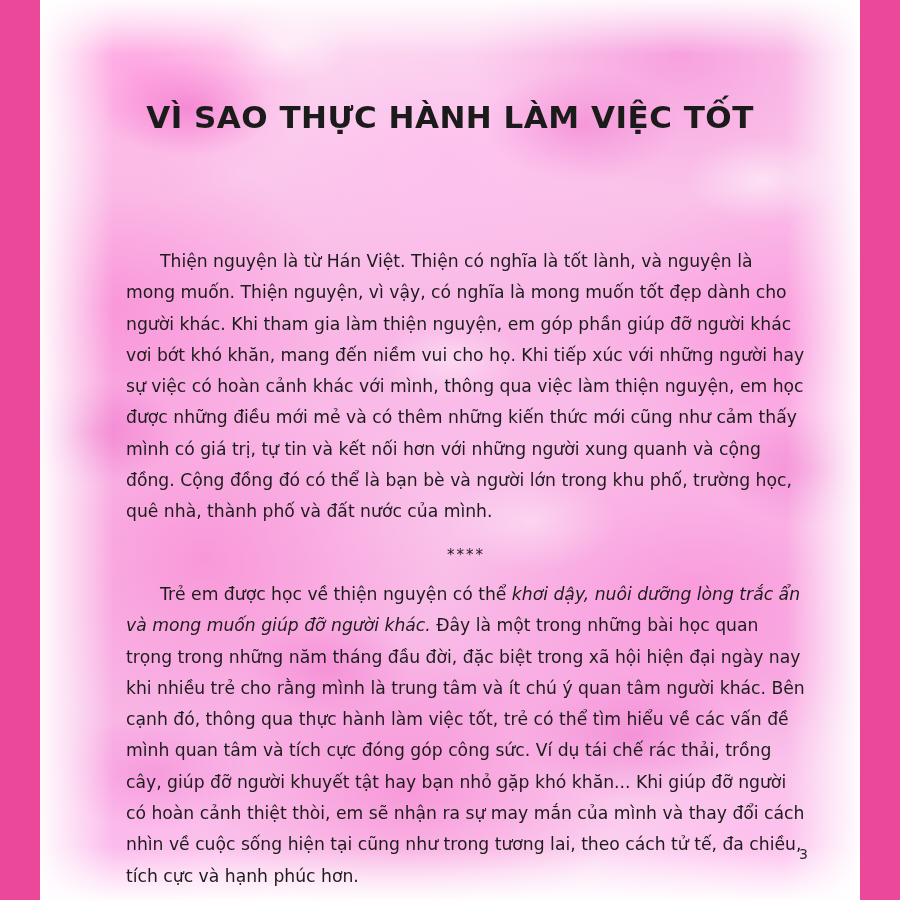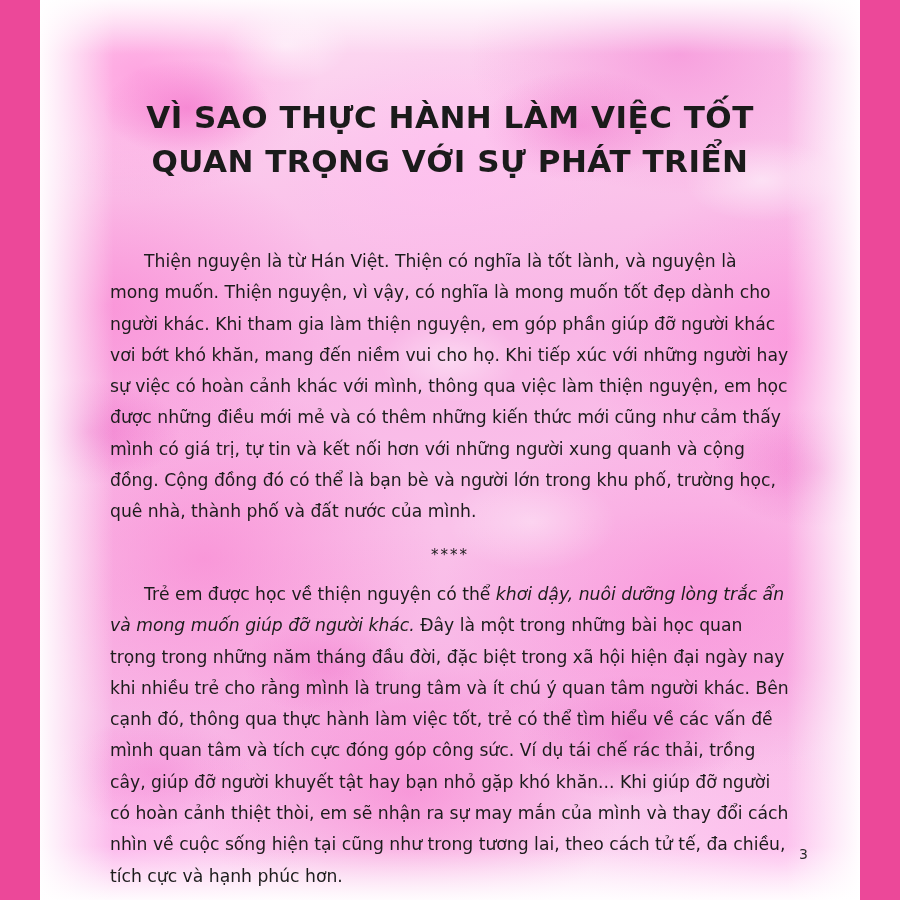--- a/index.html
+++ b/index.html
@@ -90,21 +90,21 @@
     font-size: 31px;
     line-height: 1.42;
     letter-spacing: 0.5px;
     color: #1b1b1b;
     text-transform: uppercase;
   }
   .title .tline { display: block; white-space: nowrap; }
 
   .body-text {
     position: absolute;
-    left: 70px;
+    left: 86px;
     width: 680px;
     top: 246px;
     font-family: "DejaVu Sans", sans-serif;
     font-size: 17.2px;
     line-height: 1.82;
     color: #1c1c1c;
     text-align: left;
   }
 
   .para {
@@ -137,21 +137,20 @@
 
 <div class="page">
   <div class="page-canvas">
     <div class="blotches"></div>
     <div class="edge-fade"></div>
 
     <div class="content">
 
       <h1 class="title">
         <span class="tline">VÌ SAO THỰC HÀNH LÀM VIỆC TỐT</span>
-        <span class="tline">QUAN TRỌNG VỚI SỰ PHÁT TRIỂN</span>
       </h1>
 
       <div class="body-text">
         <p class="para">Thiện nguyện là từ Hán Việt. Thiện có nghĩa là tốt lành, và nguyện là mong muốn. Thiện nguyện, vì vậy, có nghĩa là mong muốn tốt đẹp dành cho người khác. Khi tham gia làm thiện nguyện, em góp phần giúp đỡ người khác vơi bớt khó khăn, mang đến niềm vui cho họ. Khi tiếp xúc với những người hay sự việc có hoàn cảnh khác với mình, thông qua việc làm thiện nguyện, em học được những điều mới mẻ và có thêm những kiến thức mới cũng như cảm thấy mình có giá trị, tự tin và kết nối hơn với những người xung quanh và cộng đồng. Cộng đồng đó có thể là bạn bè và người lớn trong khu phố, trường học, quê nhà, thành phố và đất nước của mình.</p>
 
         <div class="divider">****</div>
 
         <p class="para"><span>Trẻ em được học về thiện nguyện có thể </span><em>khơi dậy, nuôi dưỡng lòng trắc ẩn và mong muốn giúp đỡ người khác.</em><span> Đây là một trong những bài học quan trọng trong những năm tháng đầu đời, đặc biệt trong xã hội hiện đại ngày nay khi nhiều trẻ cho rằng mình là trung tâm và ít chú ý quan tâm người khác. Bên cạnh đó, thông qua thực hành làm việc tốt, trẻ có thể tìm hiểu về các vấn đề mình quan tâm và tích cực đóng góp công sức. Ví dụ tái chế rác thải, trồng cây, giúp đỡ người khuyết tật hay bạn nhỏ gặp khó khăn... Khi giúp đỡ người có hoàn cảnh thiệt thòi, em sẽ nhận ra sự may mắn của mình và thay đổi cách nhìn về cuộc sống hiện tại cũng như trong tương lai, theo cách tử tế, đa chiều, tích cực và hạnh phúc hơn.</span></p>
       </div>
 

